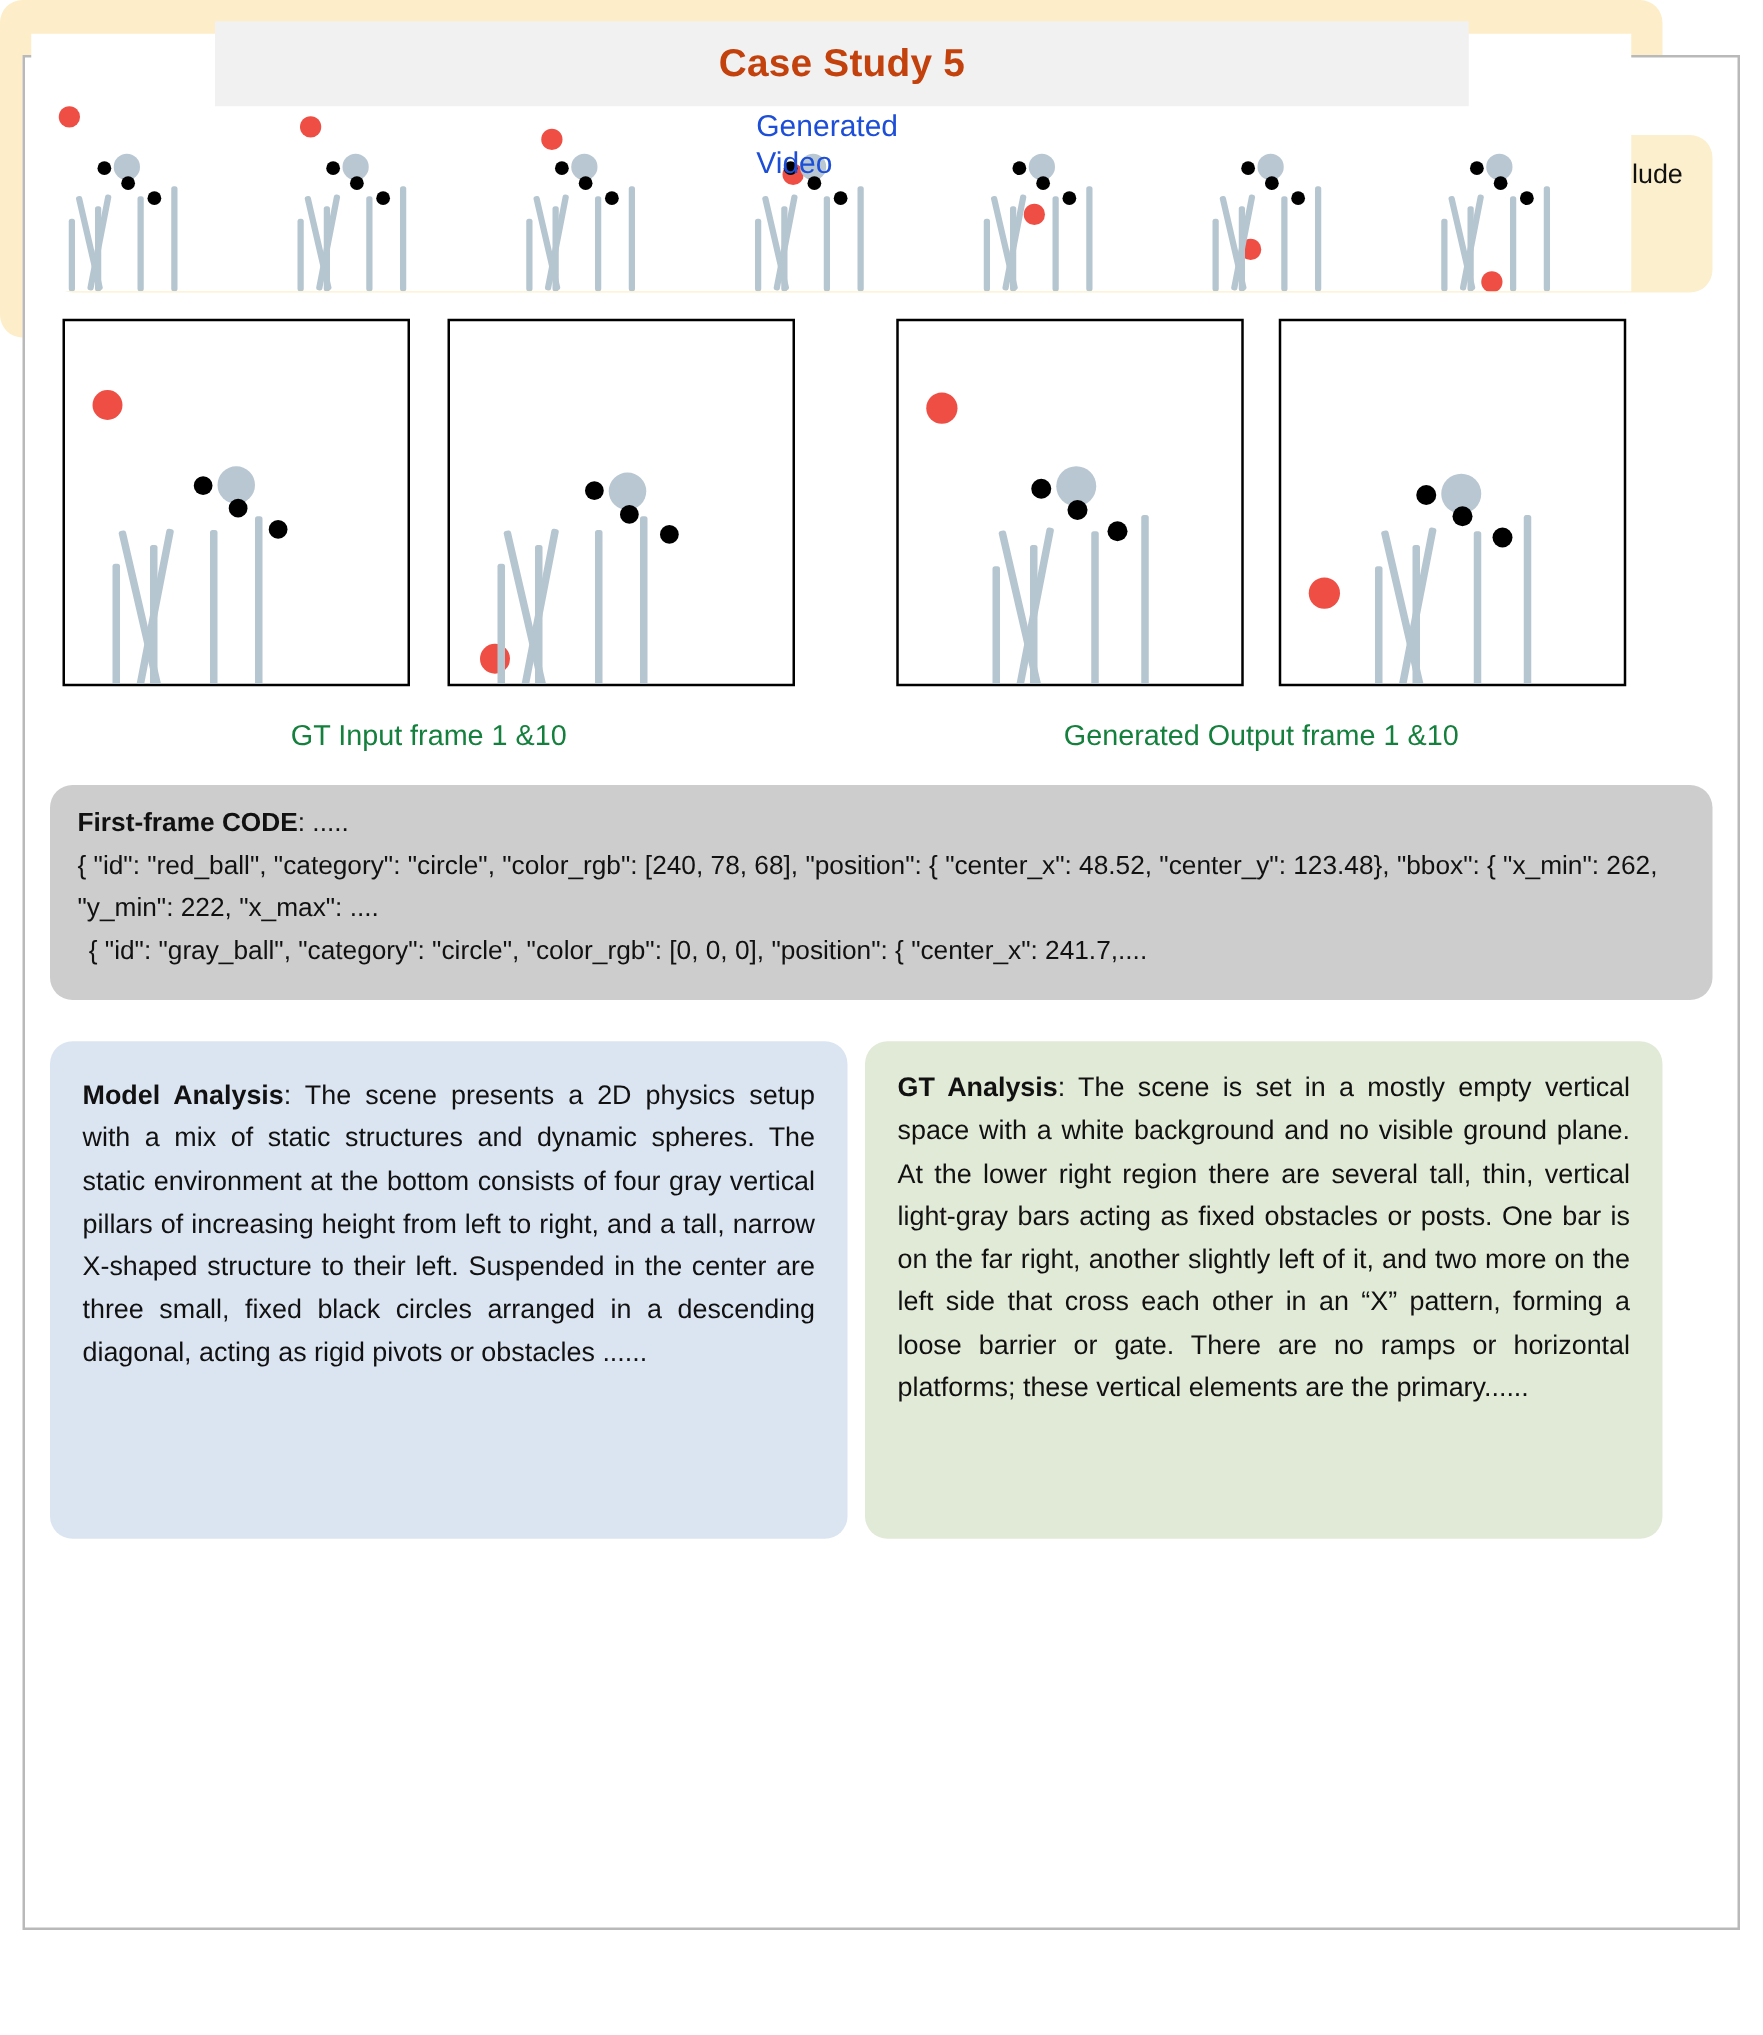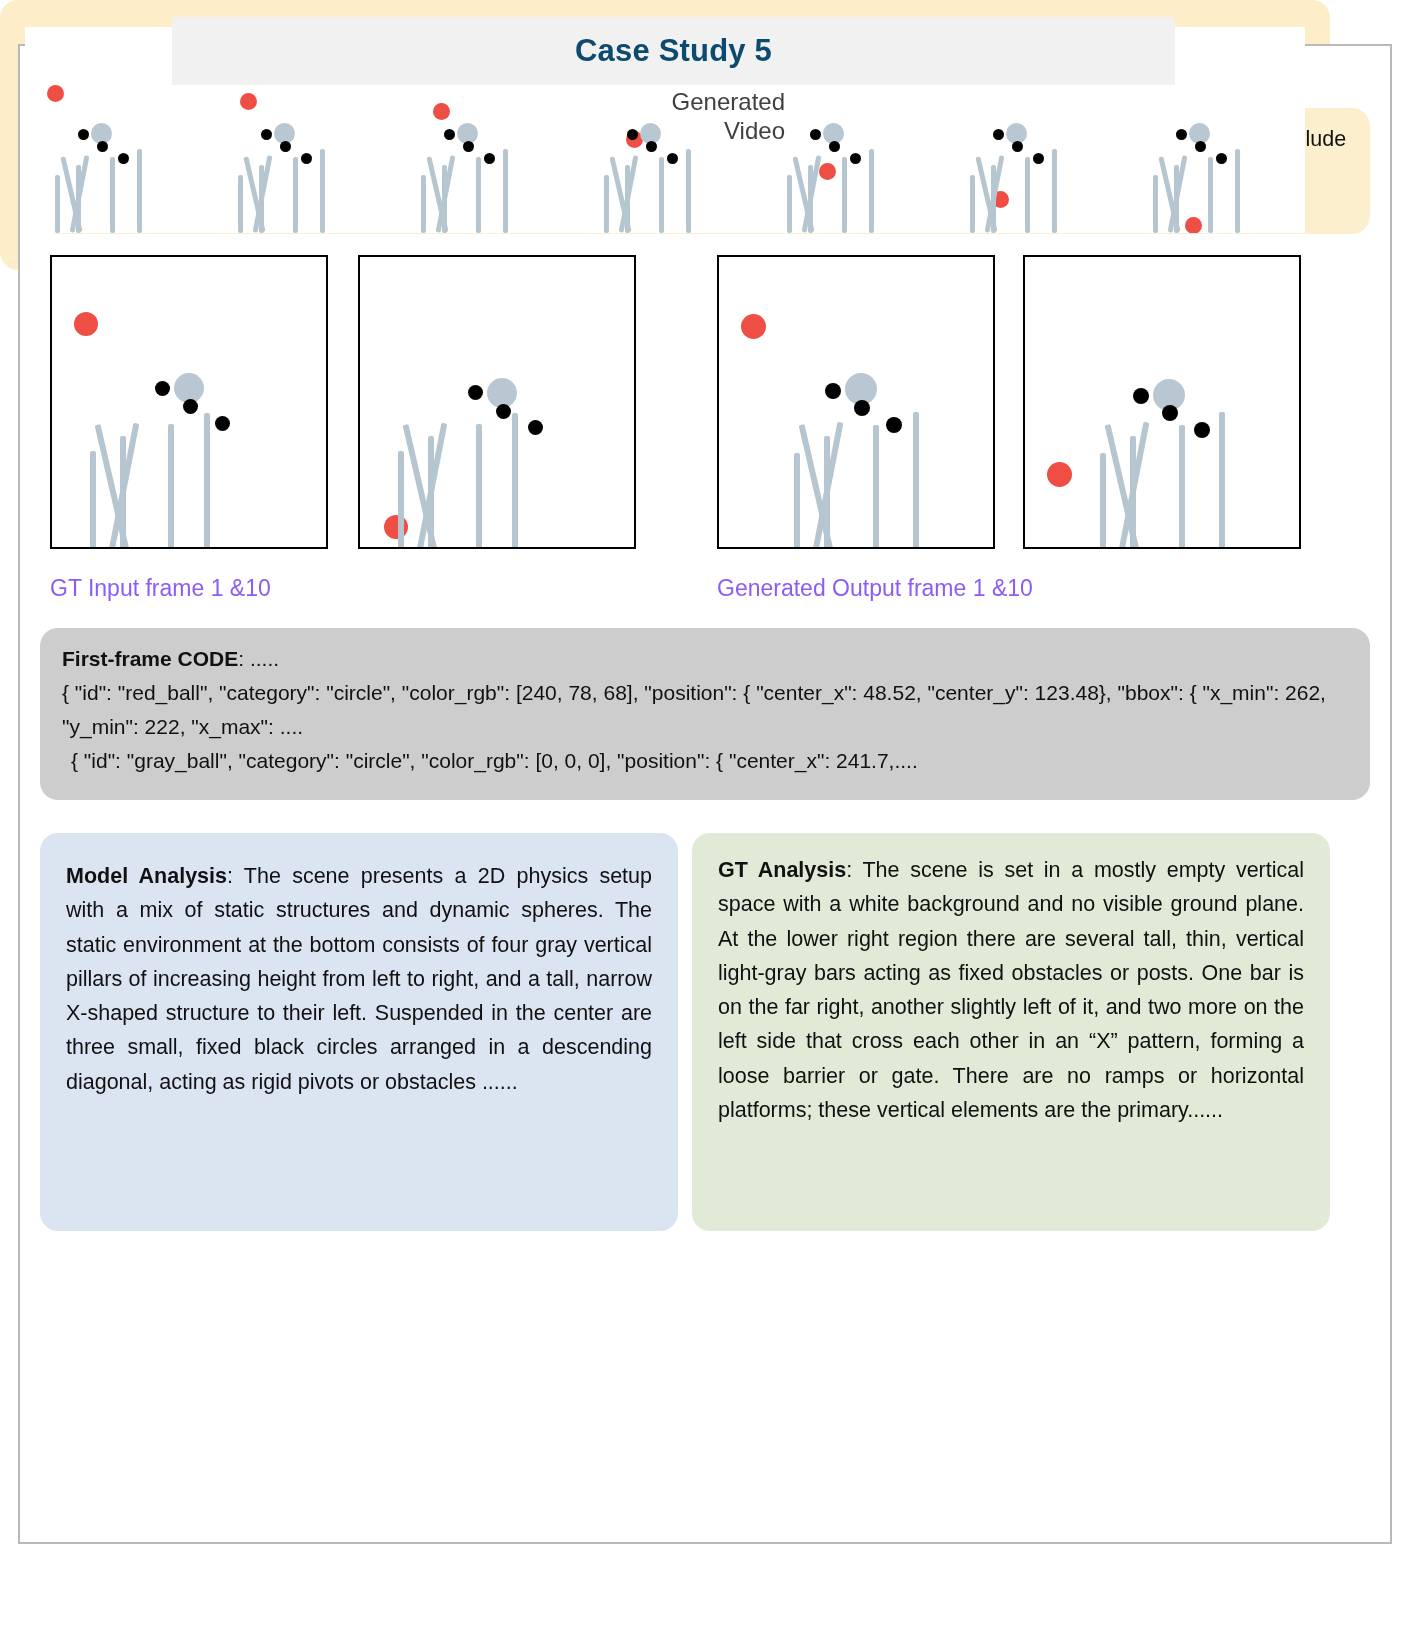--- a/index.html
+++ b/index.html
@@ -27,21 +27,21 @@
     position: absolute;
     left: 172px; top: 17px;
     width: 1003px; height: 68px;
     background: #f1f1f1;
     display: flex; align-items: center; justify-content: center;
     z-index: 5;
   }
   .title-tab .title-text {
     font-size: 31px;
     font-weight: bold;
-    color: #0c4a6e;
+    color: #c2410c;
     letter-spacing: .2px;
   }
 
   
   .panel {
     position: absolute;
     border-radius: 18px;
     padding: 18px 24px;
   }
   .panel p {
@@ -102,44 +102,44 @@
     position: absolute;
     left: 25px; top: 27px;
     width: 1280px; height: 206px;
     background: #ffffff;
     overflow: hidden;
   }
   #video-label {
     position: absolute;
     left: 580px; top: 60px;
     width: 180px;
-    text-align: right;
+    text-align: left;
     font-size: 24px;
     line-height: 1.22;
-    color: #404040;
+    color: #1d4ed8;
     z-index: 6;
     white-space: pre-line;
   }
 
   
   .frames-row {
     position: absolute;
     left: 0; top: 0;
   }
   .scene-box {
     position: absolute;
     border: 2.5px solid #000000;
     background: #ffffff;
     overflow: hidden;
   }
   .caption {
     position: absolute;
     font-size: 23px;
-    color: #8b5cf6;
-    text-align: left;
+    color: #15803d;
+    text-align: center;
   }
   .dot { position: absolute; border-radius: 50%; }
   .bar { position: absolute; background: #b6c6d0; border-radius: 2px; }
   .xbar { position: absolute; background: #b6c6d0; border-radius: 2px; transform-origin: center; }
 </style>
 </head>
 <body>
 
 <div class="page">
 

